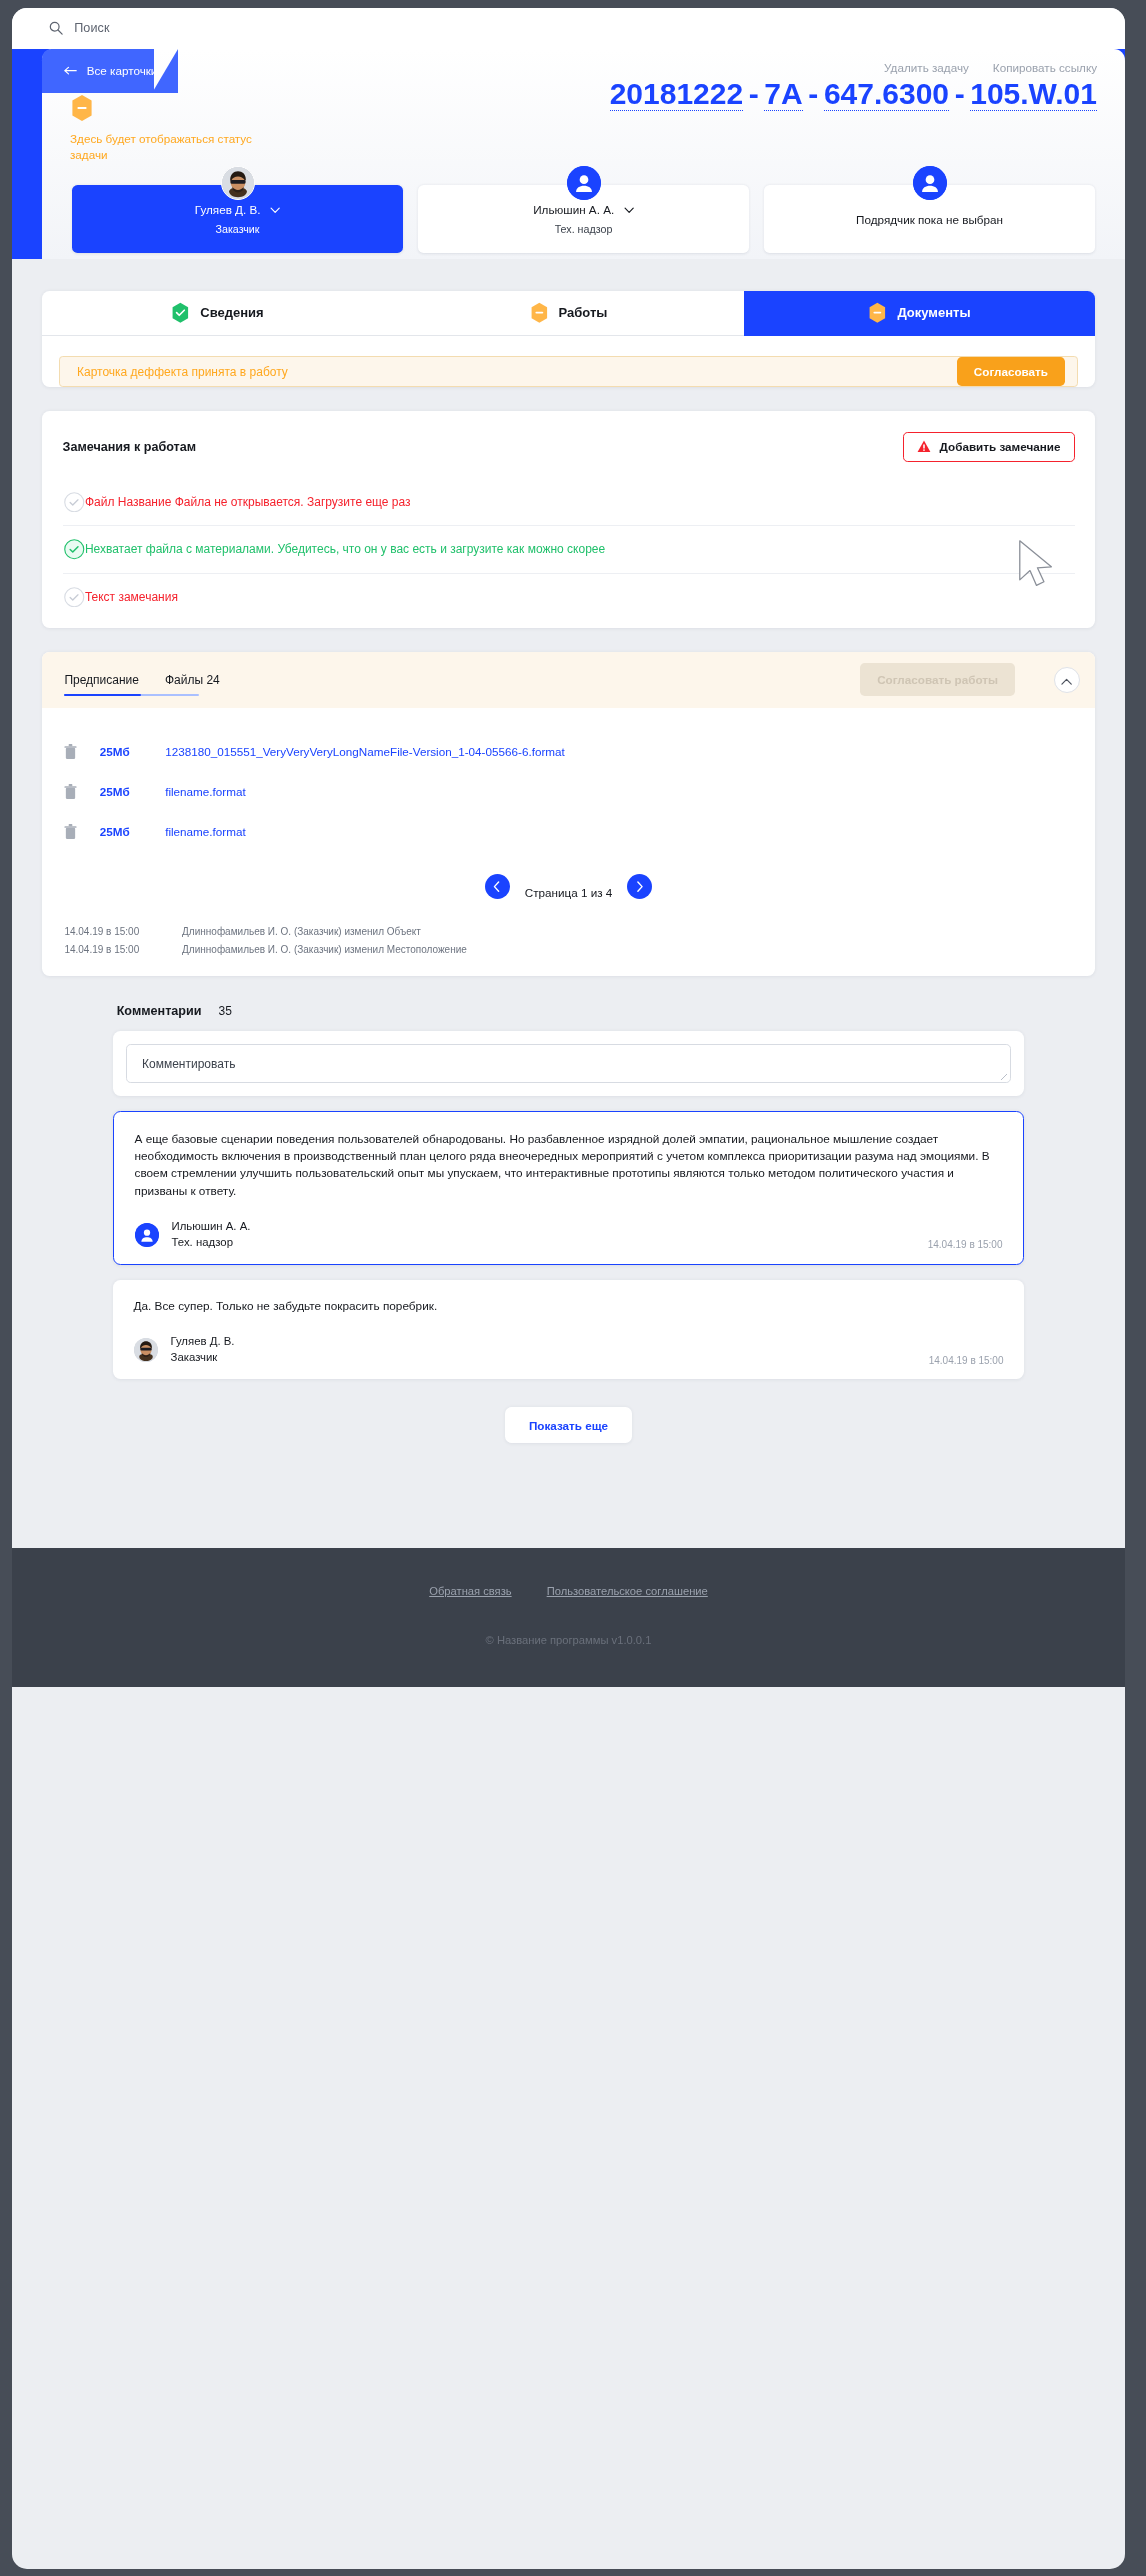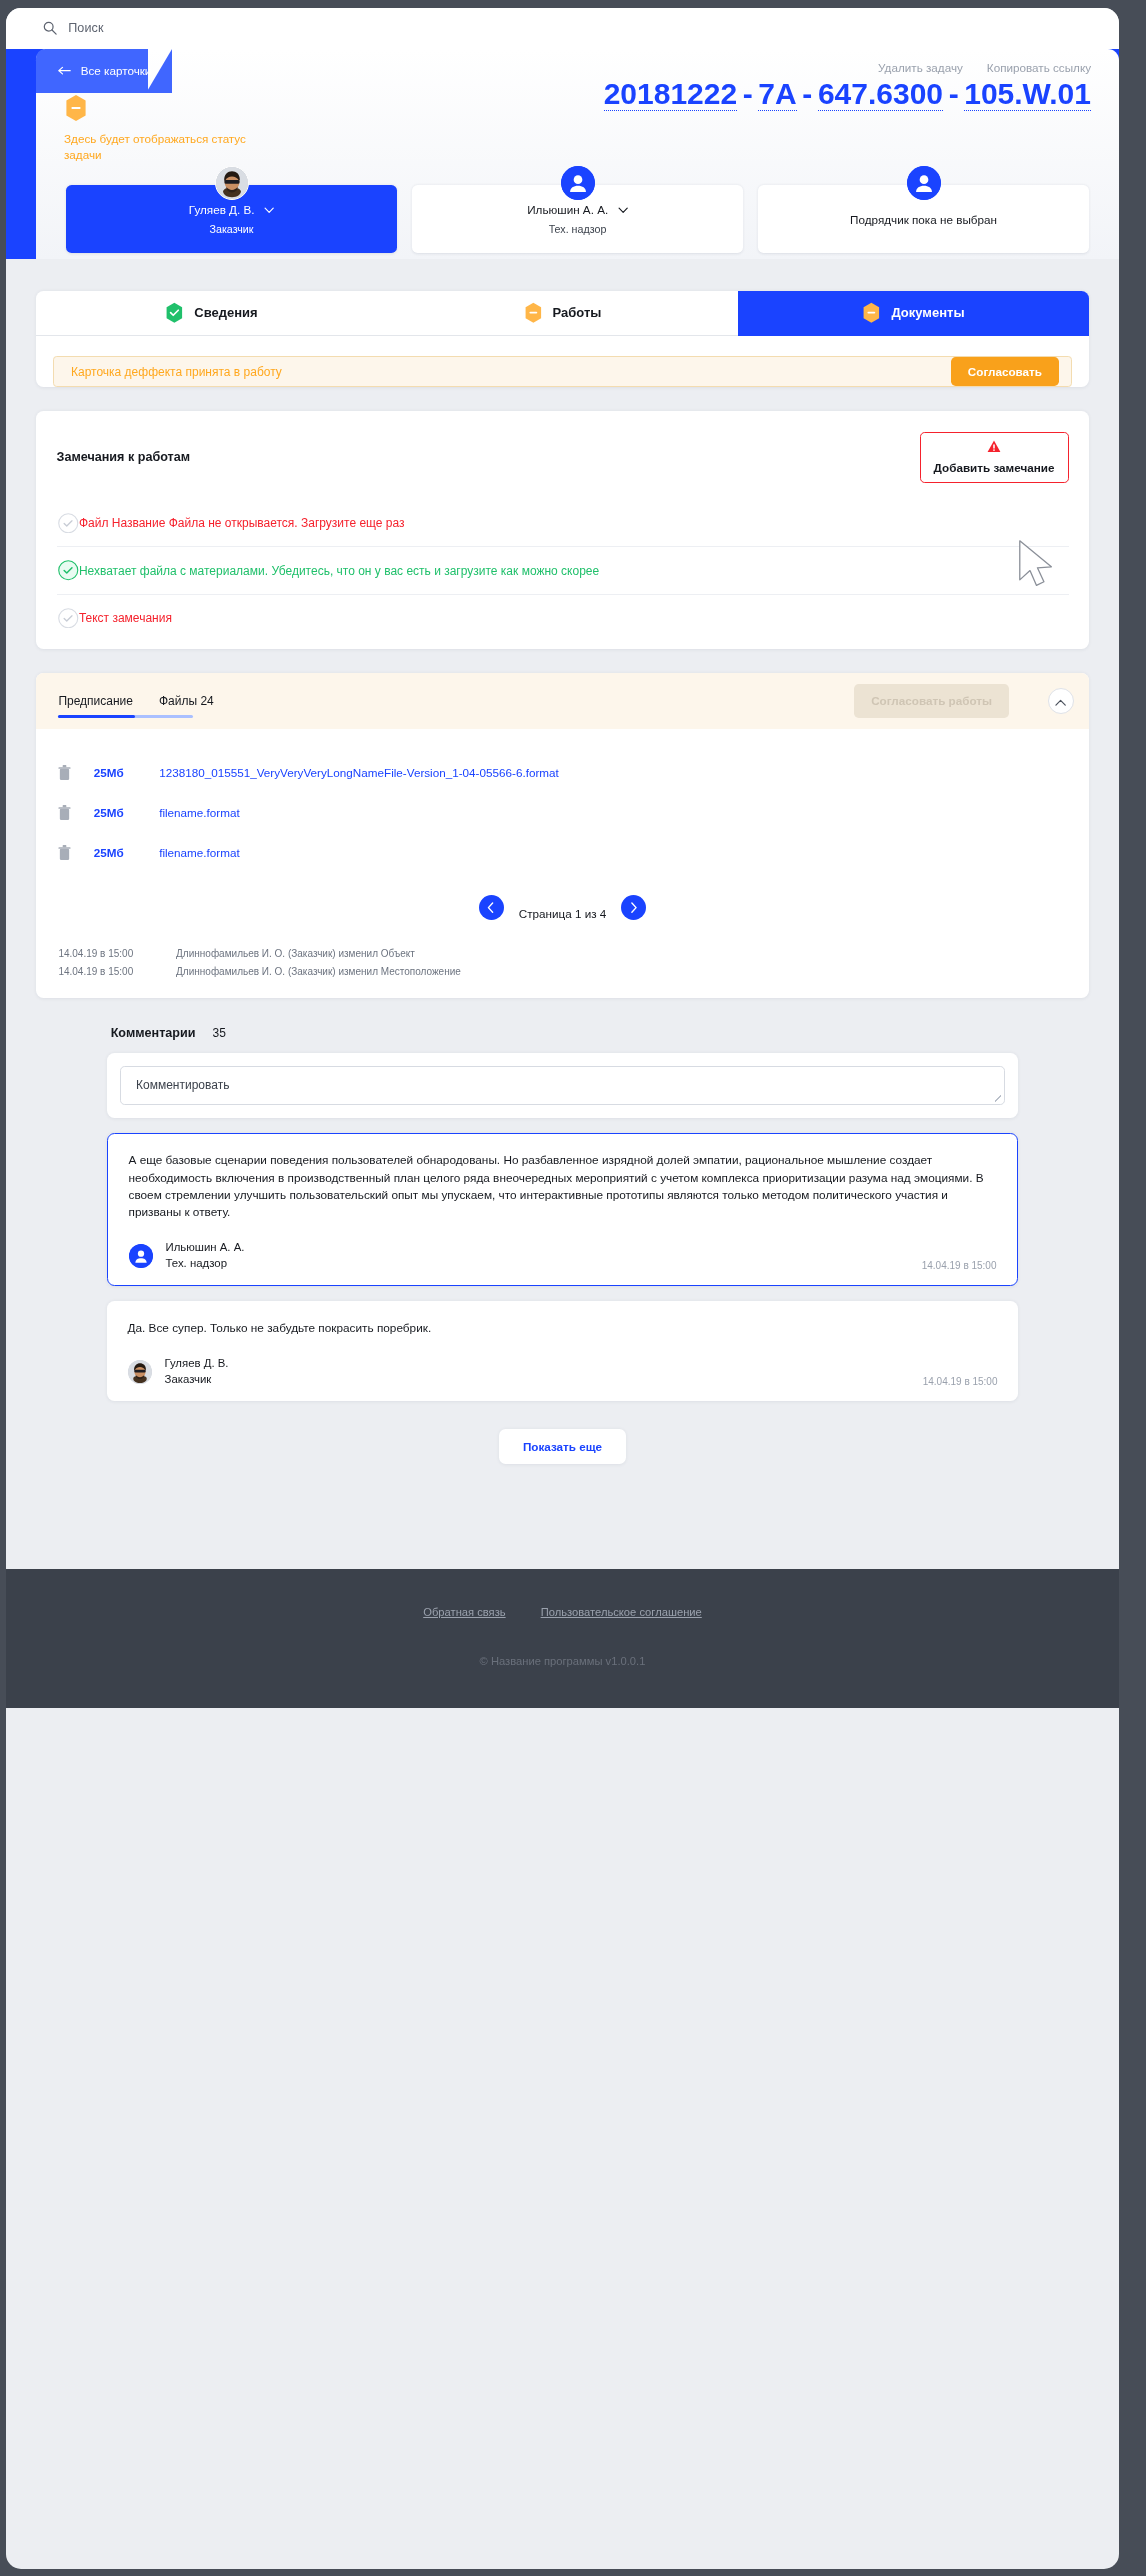--- a/index.html
+++ b/index.html
@@ -8,21 +8,21 @@
     width:1147px; height:2576px;
     font-family:"Liberation Sans", sans-serif;
     -webkit-font-smoothing:antialiased;
     overflow:hidden;
     position:relative;
   }
 
   
   #frame{
     position:absolute;
-    left:6px; top:7.5px;
+    left:12px; top:7.5px;
     width:1113px; height:2561px;
     background:#eceef2;
     border-radius:15px;
     overflow:hidden;
   }
 
   
   .searchbar{
     height:41px;
     background:#ffffff;
@@ -162,21 +162,20 @@
 
   
   .remarks{ margin-top:24px; padding:20.5px 20.5px 7.5px 20.5px; }
   .remarks-head{ display:flex; align-items:center; justify-content:space-between; }
   .remarks-title{ font-size:12.6px; font-weight:bold; color:#16191f;}
   .btn-add{
     border:1.9px solid #f5222d; background:#fff; border-radius:4.7px;
     color:#16191f; font-size:11.7px; font-weight:bold;
     padding:7.5px 13px; display:flex; align-items:center; gap:8.4px; cursor:pointer;
     font-family:"Liberation Sans", sans-serif;
-    flex-direction:column;
   }
   .warn-ico{ width:14px;height:13px;display:block;}
   .rlist{ margin-top:17px; }
   .ritem{
     display:flex; align-items:center; 
     padding:13px 0 13px 1.9px;
     border-bottom:0.9px solid #edeff3;
     font-size:12px;
   }
   .ritem:last-child{ border-bottom:none; }

